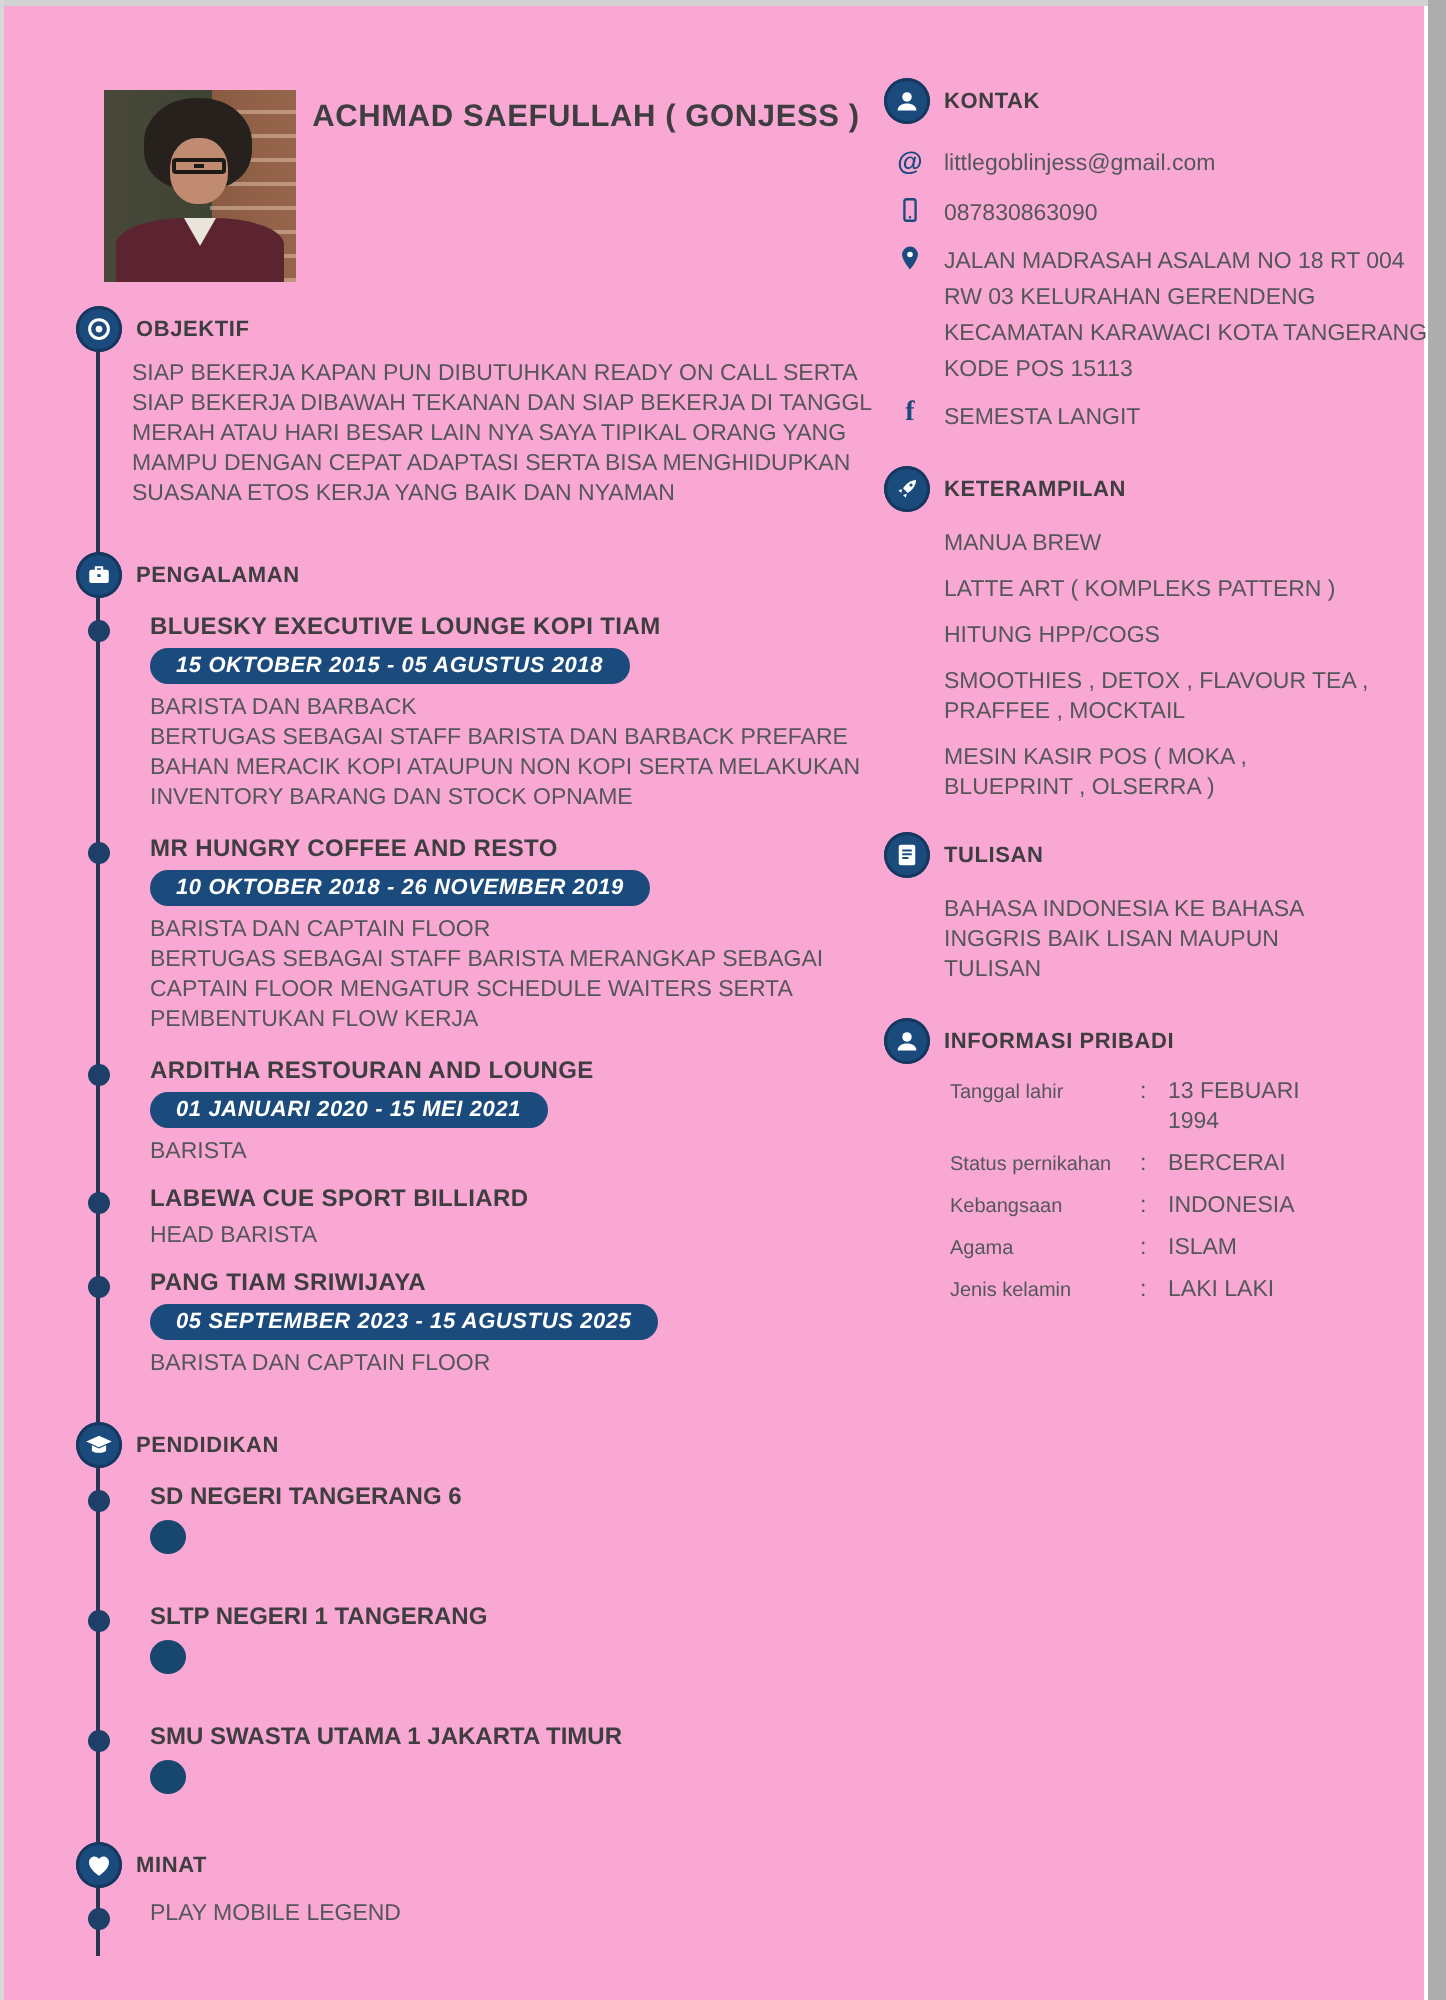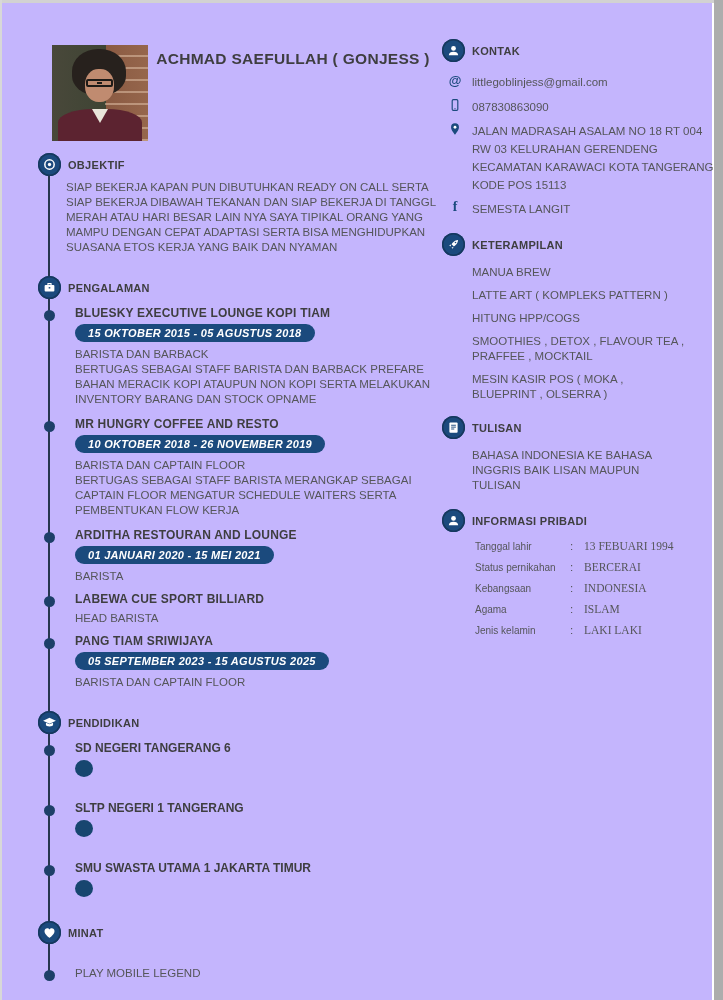--- a/index.html
+++ b/index.html
@@ -1,21 +1,21 @@
 <!DOCTYPE html>
 <html><head>
 <meta charset="utf-8">
 <style>
   * { margin:0; padding:0; box-sizing:border-box; }
   html,body { width:723px; height:1000px; background:#ffffff; font-family:"Liberation Sans", sans-serif; overflow:hidden; }
   .frame-top   { position:absolute; top:0; left:0; width:723px; height:3px; background:#d2d2d2; }
   .frame-right { position:absolute; top:0; right:0; width:9px; height:1000px; background:#adadad; }
   .frame-left  { position:absolute; top:0; left:0; width:2px; height:1000px; background:#d8d8d8; }
 
-  .page { position:absolute; top:3px; left:2px; width:710px; height:997px; background:#c4b5fd; }
+  .page { position:absolute; top:3px; left:2px; width:710px; height:997px; background:#f9a8d4; }
 
   
   .col-left  { position:absolute; left:34px; top:0; width:402px; }
   .col-right { position:absolute; left:438px; top:0; width:274px; }
 
   
   .header-row { display:flex; margin-top:42px; }
   .photo { position:relative; width:96px; height:96px; margin-left:16px; overflow:hidden;
            background:linear-gradient(90deg,#49483a 0%,#3e4434 56%,#8a5a42 56%,#96664c 100%); flex:0 0 auto; }
   .photo .brickline { position:absolute; right:0; top:0; width:43px; height:96px;
@@ -57,21 +57,21 @@
   .xp-role { margin-top:5px; }
   .xp-desc { }
 
   .pendidikan-header { margin-top:21px; }
   .edu-list { margin-top:7px; }
   .edu-entry { position:relative; padding-left:39px; margin-bottom:24px; }
   .edu-title { font-size:12px; font-weight:bold; color:#3e3e40; }
   .edu-circle { margin-top:5px; width:18px; height:17px; border-radius:50%; background:#17466f; }
 
   .minat-header { margin-top:10px; }
-  .minat-item { position:relative; padding-left:39px; margin-top:22px; }
+  .minat-item { position:relative; padding-left:39px; margin-top:6px; }
 
   
   .kontak-header { margin-top:36px; }
   .contact-row { position:relative; padding-left:32px; }
   .contact-row .row-icon { position:absolute; left:7px; top:0px; width:16px; height:16px; color:#1b4a7d;
                            display:flex; align-items:center; justify-content:center; }
   .row-icon svg { width:14px; height:14px; display:block; }
   .at-glyph { font-size:13px; font-weight:bold; color:#1b4a7d; }
   .fb-glyph { font-size:14px; font-weight:bold; color:#1b4a7d; font-family:"Liberation Serif", serif; }
   .row-email { margin-top:10px; }
@@ -86,21 +86,21 @@
 
   .bahasa-header { margin-top:14px; }
   .bahasa-body { margin-top:9px; padding-left:32px; width:245px; }
 
   .info-header { margin-top:16px; }
   .info-rows { margin-top:7px; padding-left:35px; }
   .info-row { display:flex; margin-bottom:6px; }
   .info-label { width:95px; flex:0 0 auto; font-size:10px; line-height:15px; color:#55565a; }
   .info-colon { width:14px; flex:0 0 auto; font-size:11.5px; line-height:15px; color:#55565a; text-align:left; }
   .info-colon::before { content:":"; }
-  .info-value { width:92px; font-size:11.5px; line-height:15px; color:#55565a;font-family:Liberation Serif, serif; }
+  .info-value { width:92px; font-size:11.5px; line-height:15px; color:#55565a; }
 </style>
 </head>
 <body>
 
 <div class="page">
 
   <div class="col-left">
     <div class="timeline"></div>
 
     <div class="header-row">

